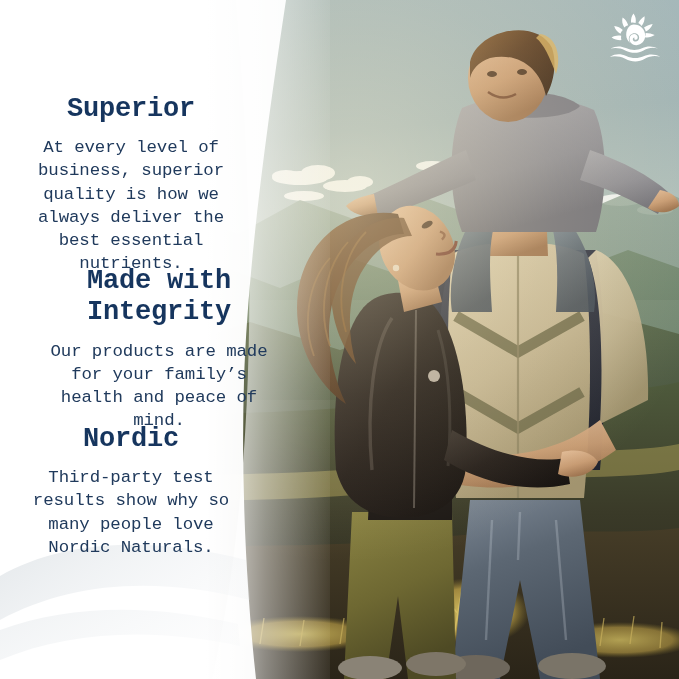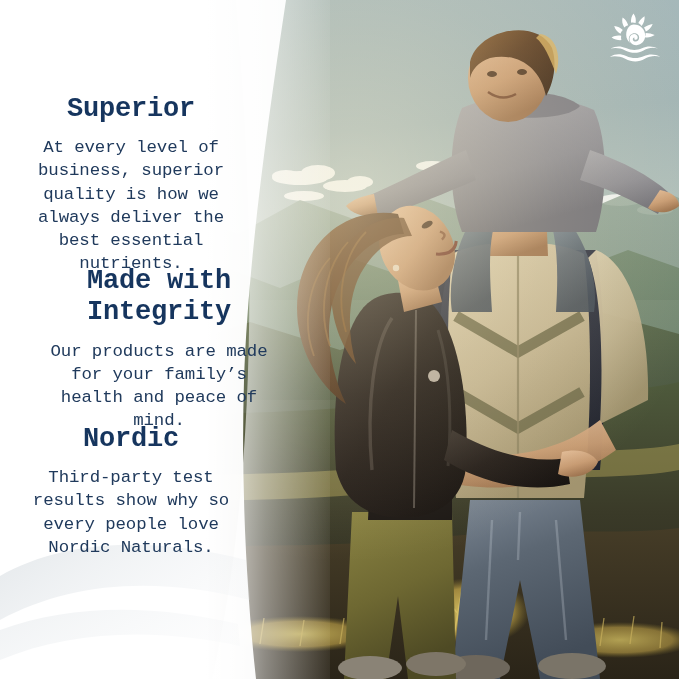--- a/index.html
+++ b/index.html
@@ -404,21 +404,21 @@
         <span>Made with</span><br>
         <span>Integrity</span>
       </div>
       <div class="body">Our products are made for your family’s health and peace of mind.</div>
     </div>
 
     <div class="block block-3">
       <div class="heading">
         <span>Nordic</span><br>
       </div>
-      <div class="body">Third-party test results show why so every people love Nordic Naturals.</div>
+      <div class="body">Third-party test results show why so many people love Nordic Naturals.</div>
     </div>
 
   </div>
 
   <div class="logo">
     <svg viewBox="0 0 62 52">
       <g fill="#FFFFFF">
 
         <path d="M30.5,1.5 C32.6,4.4 33.3,7.6 32.6,11.1 C31.0,10.5 29.5,10.4 28.0,10.7 C27.8,7.3 28.5,4.2 30.5,1.5 Z"></path>
         <path d="M41.6,4.3 C41.8,8.0 40.9,11.2 38.6,13.9 C37.7,12.6 36.6,11.6 35.3,10.9 C37.1,8.1 39.1,5.9 41.6,4.3 Z"></path>

